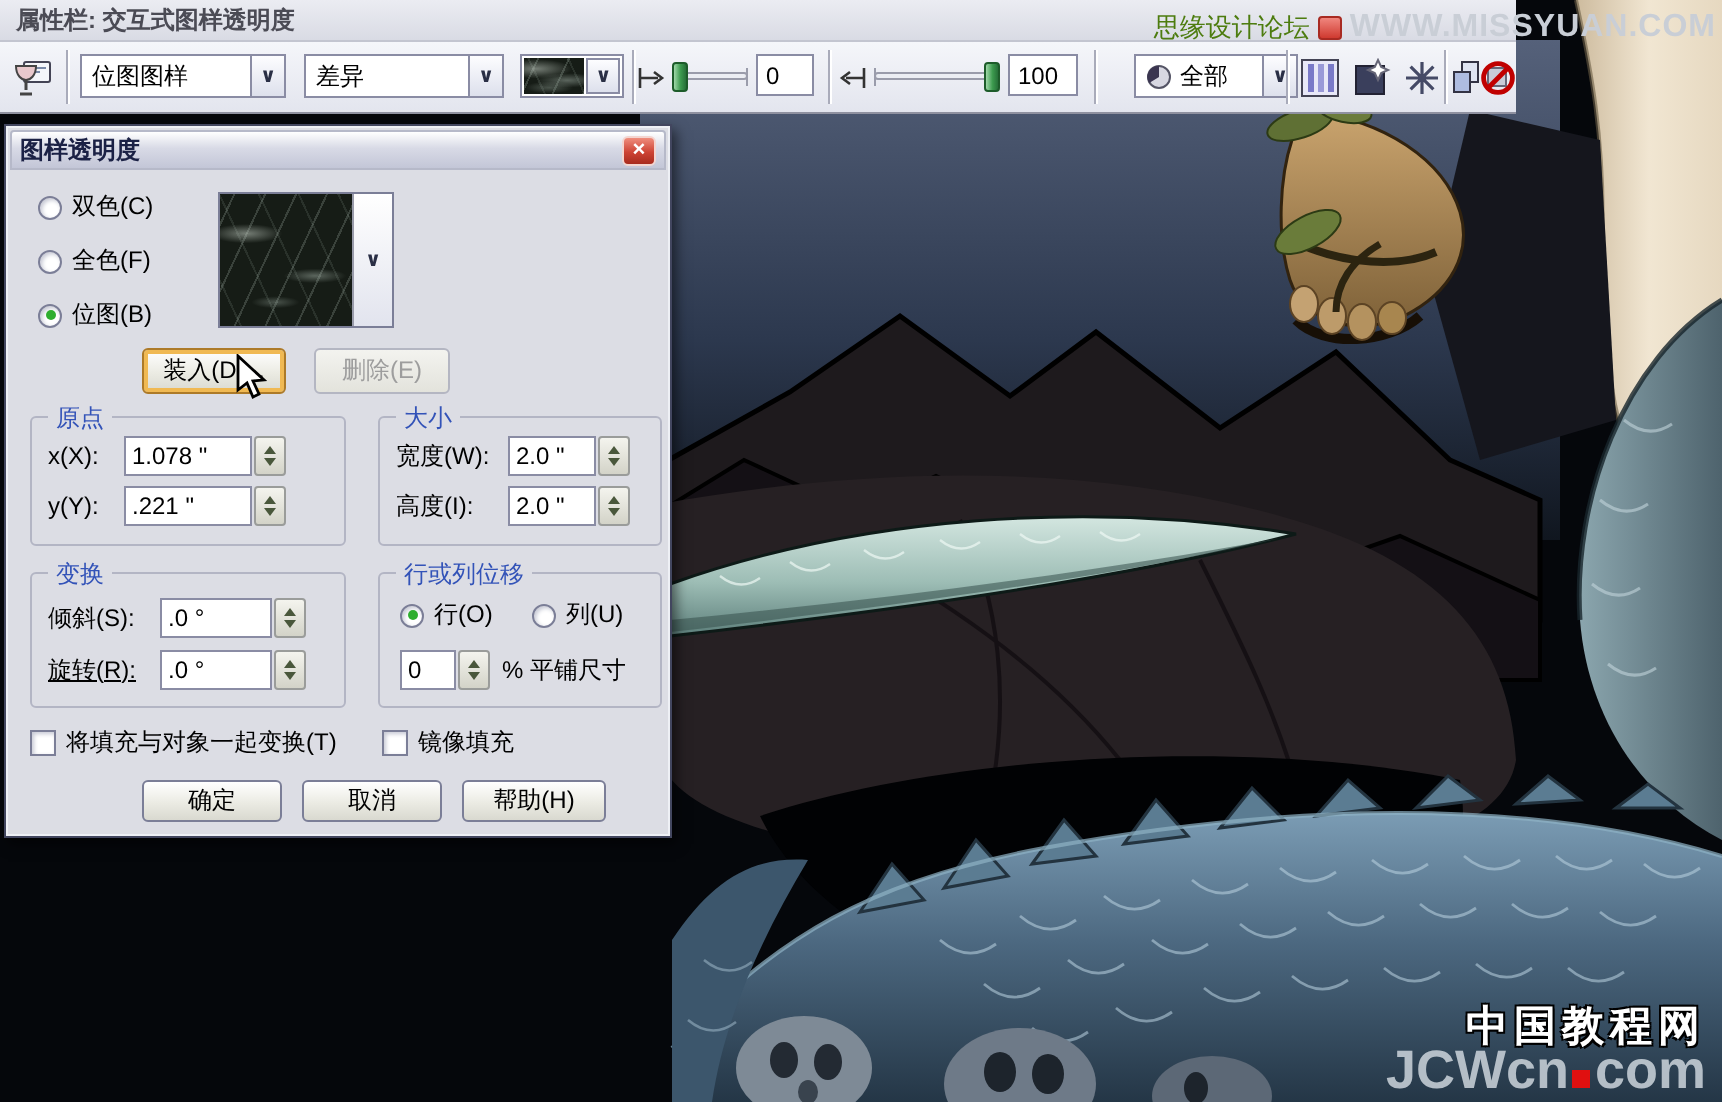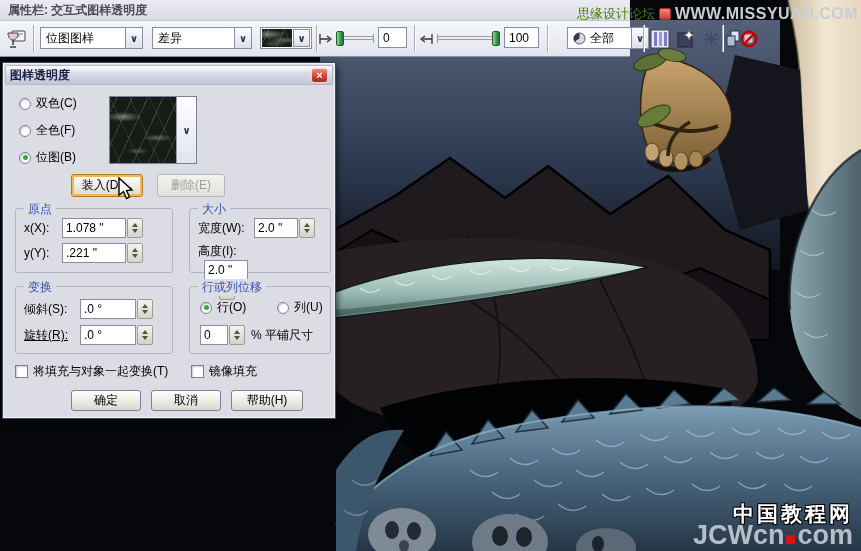--- a/index.html
+++ b/index.html
@@ -4,21 +4,21 @@
 <style>
   html,body{margin:0;padding:0;background:#222;}
   .screen{position:relative;width:861px;height:551px;overflow:hidden;
     font-family:"Liberation Sans","DejaVu Sans",sans-serif;background:#05070b;}
   .screen *{box-sizing:border-box;}
 
   
   .art{position:absolute;left:0;top:0;width:861px;height:551px;}
 
   
-  .topbar{position:absolute;left:0;top:0;width:630px;height:57px;}
+  .topbar{position:absolute;left:0;top:0;width:758px;height:57px;}
   .topbar-title{height:21px;line-height:21px;padding-left:8px;font-size:12px;font-weight:bold;
     color:#4b4b55;background:linear-gradient(#ebecf2,#d9dbe4);border-bottom:1px solid #c3c5d0;}
   .toolbar{position:relative;height:36px;background:linear-gradient(#f5f6fa,#e3e5ee);
     border-bottom:1px solid #8f91a0;}
   .sep{position:absolute;top:4px;width:1px;height:27px;background:#a9abba;box-shadow:1px 0 0 #fff;}
   .dd{position:absolute;top:6px;height:22px;display:flex;align-items:stretch;background:#fff;
     border:1px solid #8a8ca4;}
   .dd .txt{flex:1;display:flex;align-items:center;padding:0 5px;font-size:12px;color:#000;white-space:nowrap;overflow:hidden;}
   .arrow-btn{width:17px;border-left:1px solid #8a8ca4;background:linear-gradient(#fdfdff,#dde0ec);
     display:flex;align-items:center;justify-content:center;font-size:10px;font-weight:bold;color:#2a2f45;}
@@ -373,21 +373,21 @@
       <div class="grp" style="left:184px;top:123px;width:142px;height:65px;">
         <span class="grp-label">大小</span>
         <div class="row" style="left:8px;top:9px;">
           <span class="lbl" style="width:56px;">宽度(W):</span>
           <span class="field" style="width:44px;">2.0 "</span>
           <span class="spin">
               <span class="up"></span>
               <span class="dn"></span>
             </span>
         </div>
-        <div class="row" style="left:8px;top:34px;flex-direction:column;">
+        <div class="row" style="left:8px;top:34px;">
           <span class="lbl" style="width:56px;">高度(I):</span>
           <span class="field" style="width:44px;">2.0 "</span>
           <span class="spin">
               <span class="up"></span>
               <span class="dn"></span>
             </span>
         </div>
       </div>
 
       <div class="grp" style="left:10px;top:201px;width:158px;height:68px;">
@@ -409,21 +409,21 @@
             </span>
         </div>
       </div>
 
       <div class="grp" style="left:184px;top:201px;width:142px;height:68px;">
         <span class="grp-label">行或列位移</span>
         <div class="radio" style="left:10px;top:12px;">
           <span class="rdot sel"></span>
           <span>行(O)</span>
         </div>
-        <div class="radio" style="left:87px;top:12px;">
+        <div class="radio" style="left:76px;top:12px;">
           <span class="rdot"></span>
           <span>列(U)</span>
         </div>
         <div class="row" style="left:10px;top:38px;">
           <span class="field" style="width:28px;">0</span>
           <span class="spin">
               <span class="up"></span>
               <span class="dn"></span>
             </span>
           <span class="lbl" style="margin-left:6px;">% 平铺尺寸</span>

